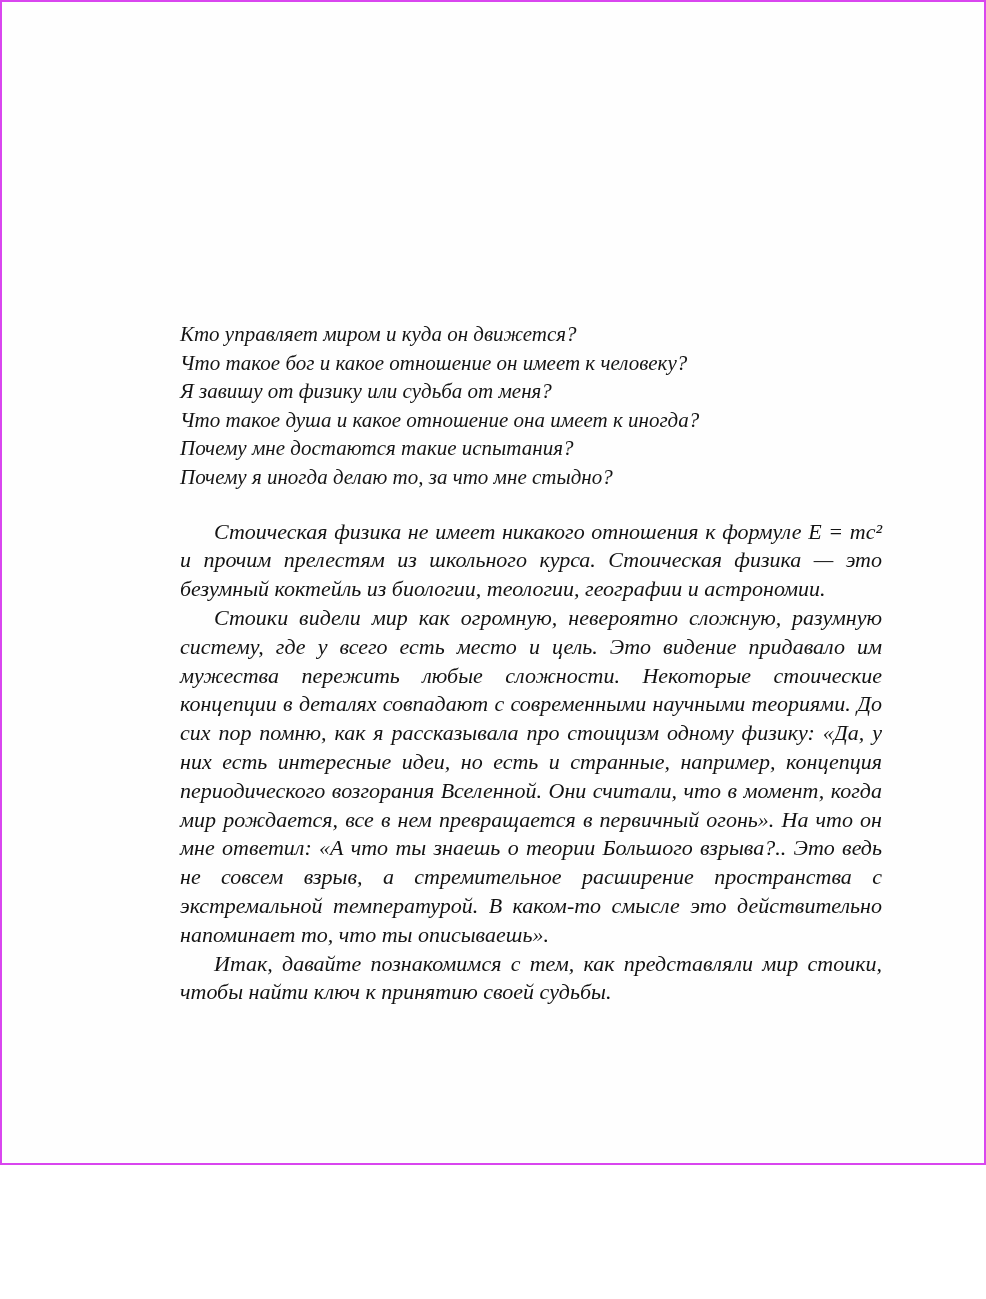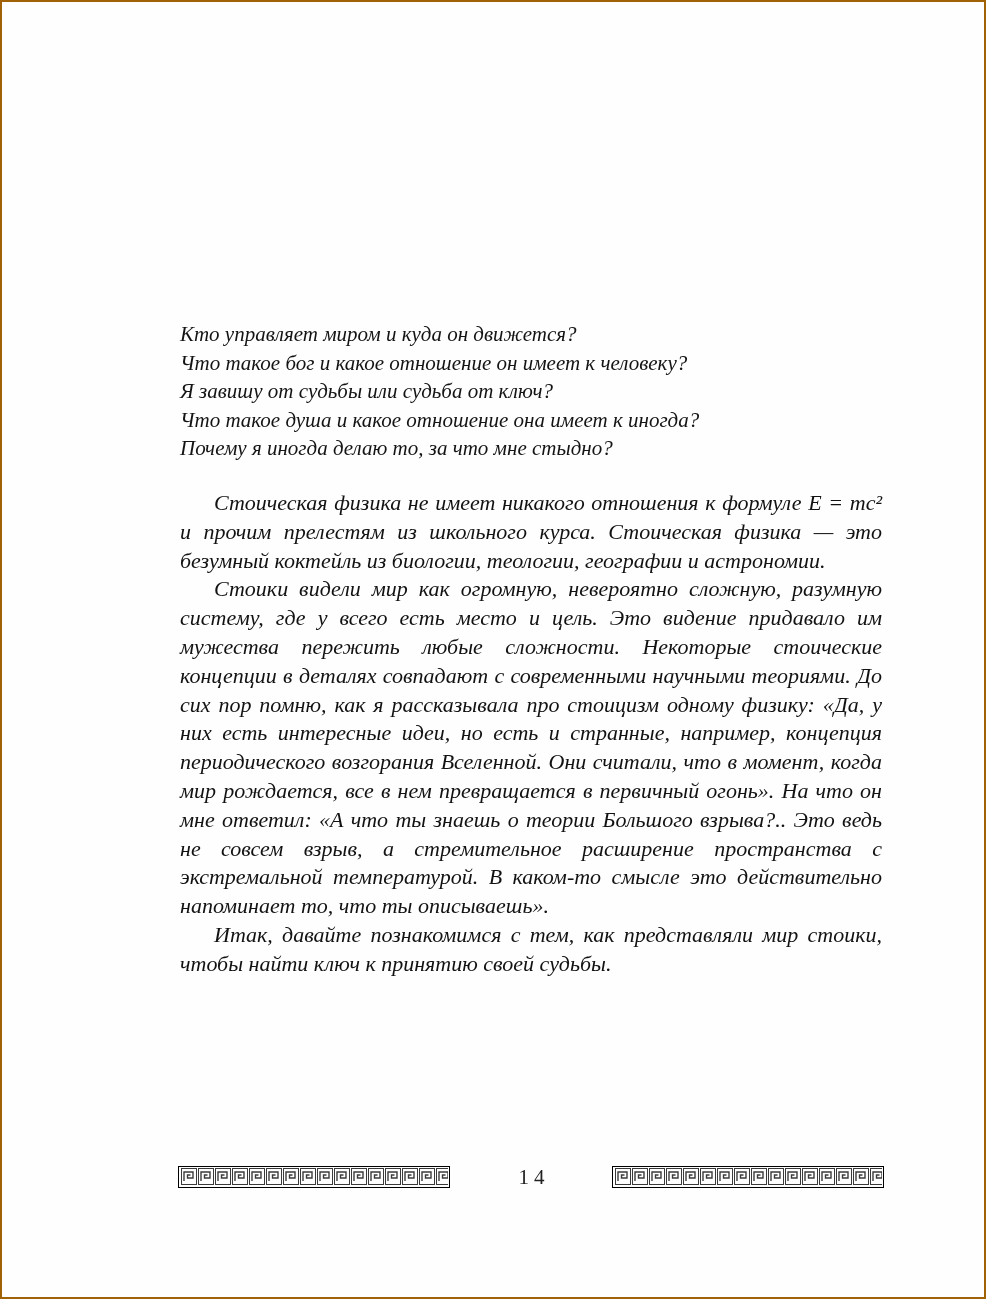--- a/index.html
+++ b/index.html
@@ -3,24 +3,24 @@
 <meta charset="utf-8">
 <style>
   html, body {
     margin: 0;
     padding: 0;
     background: #ffffff;
   }
   .page {
     position: relative;
     width: 986px;
-    height: 1299px;
+    height: 1165px;
     box-sizing: border-box;
     background: #fefefe;
-    border: 2px solid #a16207;
+    border: 2px solid #d946ef;
     font-family: "Liberation Serif", "DejaVu Serif", serif;
     color: #121212;
     overflow: hidden;
   }
   .text-column {
     position: absolute;
     left: 178px;
     top: 318px;
     width: 702px;
   }
@@ -67,22 +67,23 @@
 </head>
 <body>
 
 <div class="page">
 
   <div class="text-column">
 
     <div class="questions">
       <div class="question-line">Кто управляет миром и куда он движется?</div>
       <div class="question-line">Что такое бог и какое отношение он имеет к человеку?</div>
-      <div class="question-line">Я завишу от судьбы или судьба от ключ?</div>
+      <div class="question-line">Я завишу от физику или судьба от меня?</div>
       <div class="question-line">Что такое душа и какое отношение она имеет к иногда?</div>
+      <div class="question-line">Почему мне достаются такие испытания?</div>
       <div class="question-line">Почему я иногда делаю то, за что мне стыдно?</div>
     </div>
 
     <div class="body-text">
       <p>Стоическая физика не имеет никакого отношения к формуле Е = mc² и прочим прелестям из школьного курса. Стоическая физика — это безумный коктейль из биологии, теологии, географии и астрономии.</p>
       <p>Стоики видели мир как огромную, невероятно сложную, разумную систему, где у всего есть место и цель. Это видение придавало им мужества пережить любые сложности. Некоторые стоические концепции в деталях совпадают с современными научными теориями. До сих пор помню, как я рассказывала про стоицизм одному физику: «Да, у них есть интересные идеи, но есть и странные, например, концепция периодического возгорания Вселенной. Они считали, что в момент, когда мир рождается, все в нем превращается в первичный огонь». На что он мне ответил: «А что ты знаешь о теории Большого взрыва?.. Это ведь не совсем взрыв, а стремительное расширение пространства с экстремальной температурой. В каком-то смысле это действительно напоминает то, что ты описываешь».</p>
       <p>Итак, давайте познакомимся с тем, как представляли мир стоики, чтобы найти ключ к принятию своей судьбы.</p>
     </div>
 
   </div>

